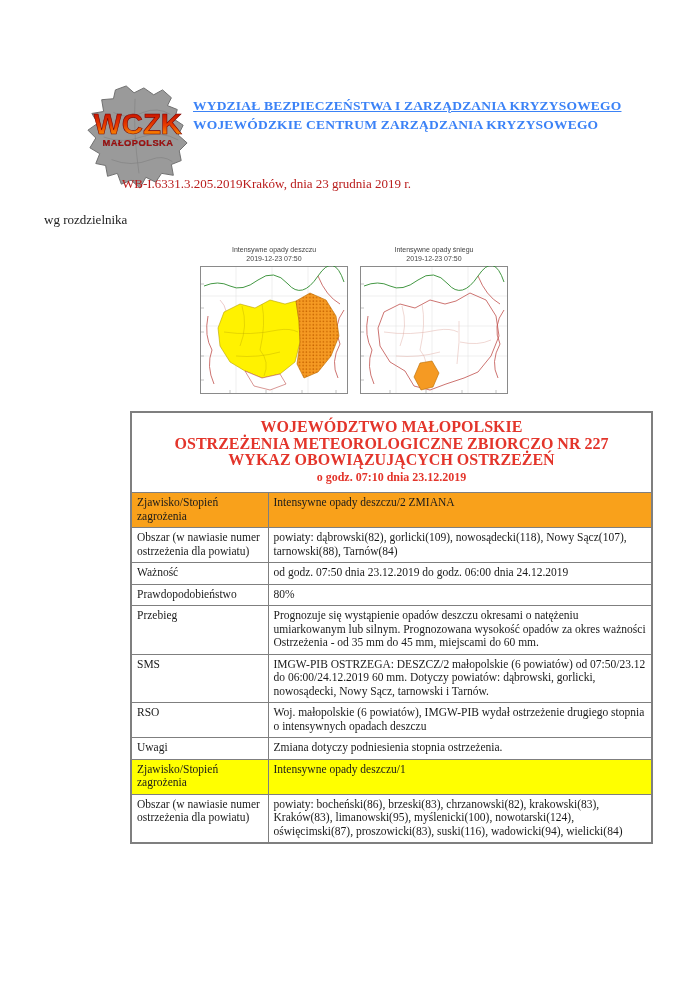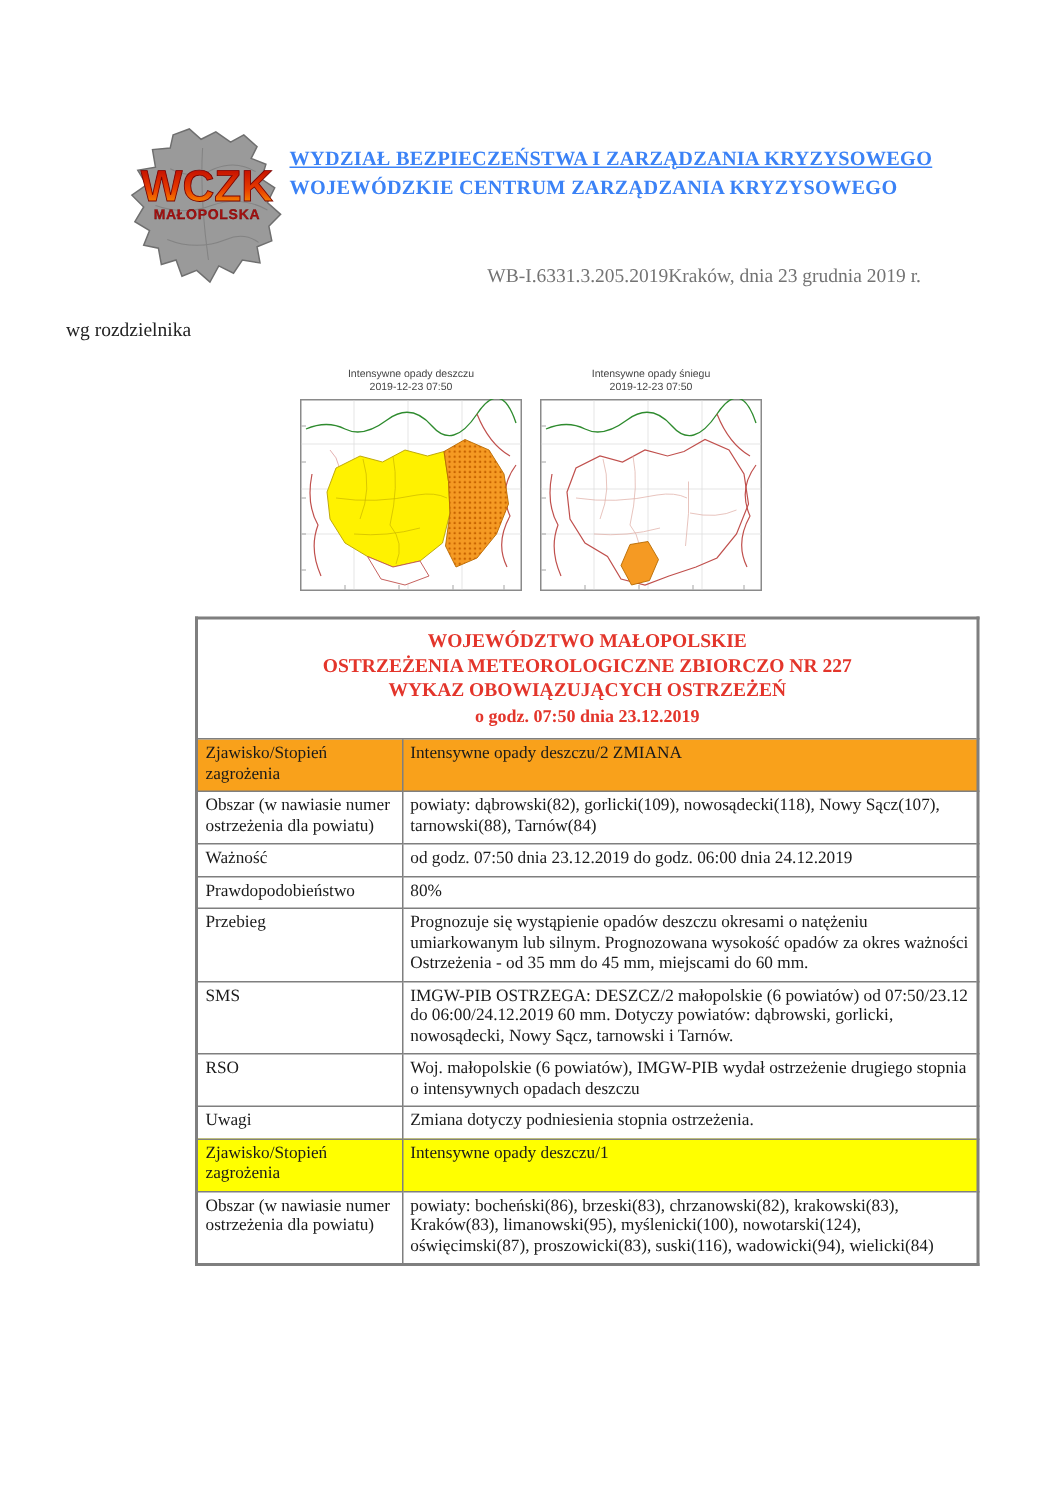--- a/index.html
+++ b/index.html
@@ -16,22 +16,22 @@
   
   .logo { position: absolute; left: 84px; top: 82px; width: 108px; height: 112px; }
   .dept {
     position: absolute; left: 193px; top: 96px; width: 470px;
     font-size: 13.5px; font-weight: bold; color: #3b82f6;
     letter-spacing: 0.2px; line-height: 19px;
   }
   .dept .u { text-decoration: underline; }
   .refline {
     position: absolute; left: 122px; top: 176px; width: 492px;
-    display: flex; justify-content: flex-end;
-    font-size: 13px; color: #737373;
+    display: flex; justify-content: flex-start;
+    font-size: 13px; color: #b91c1c;
   }
   .distribution {
     position: absolute; left: 0; top: 212px; width: 700px;
     text-align: left; text-indent: 44px;
     font-size: 13px; color: #222;
   }
 
   
   .maps { position: absolute; left: 200px; top: 246px; display: flex; gap: 12px; }
   .map-block { width: 148px; }
@@ -48,21 +48,21 @@
     font-size: 11.5px; line-height: 13.5px; color: #1a1a1a;
     border: 2px solid #7f7f7f;
   }
   .doc-table td {
     border: 1px solid #7f7f7f;
     padding: 3px 5px 4px 5px;
     vertical-align: top;
   }
   .doc-table .label-col { width: 137px; font-weight: normal; }
   .title-cell { text-align: center; padding: 6px 4px 7px 4px !important; }
-  .title-cell .tl { color: #e3352b; font-weight: bold; font-size: 13px; line-height: 16.5px; }
+  .title-cell .tl { color: #e3352b; font-weight: bold; font-size: 16px; line-height: 16.5px; }
   .title-cell .tl.small { font-size: 12px; }
   .row-orange td { background: #f9a11b; }
   .row-yellow td { background: #ffff00; }
 </style>
 </head>
 <body>
 
 <div class="page">
 
   <svg class="logo" viewBox="0 0 110 112">
@@ -186,21 +186,21 @@
     <colgroup>
         <col style="width:137px">
         <col>
       </colgroup>
     <tbody>
       <tr>
         <td colspan="2" class="title-cell">
           <div class="tl">WOJEWÓDZTWO MAŁOPOLSKIE</div>
           <div class="tl">OSTRZEŻENIA METEOROLOGICZNE ZBIORCZO NR 227</div>
           <div class="tl">WYKAZ OBOWIĄZUJĄCYCH OSTRZEŻEŃ</div>
-          <div class="tl small">o godz. 07:50 dnia 23.12.2019</div>
+          <div class="tl small">o godz. 07:10 dnia 23.12.2019</div>
         </td>
       </tr>
       <tr class="row-orange">
         <td class="label-col">Zjawisko/Stopień zagrożenia</td>
         <td>Intensywne opady deszczu/2 ZMIANA</td>
       </tr>
       <tr>
         <td class="label-col">Obszar (w nawiasie numer ostrzeżenia dla powiatu)</td>
         <td>powiaty: dąbrowski(82), gorlicki(109), nowosądecki(118), Nowy Sącz(107), tarnowski(88), Tarnów(84)</td>
       </tr>

